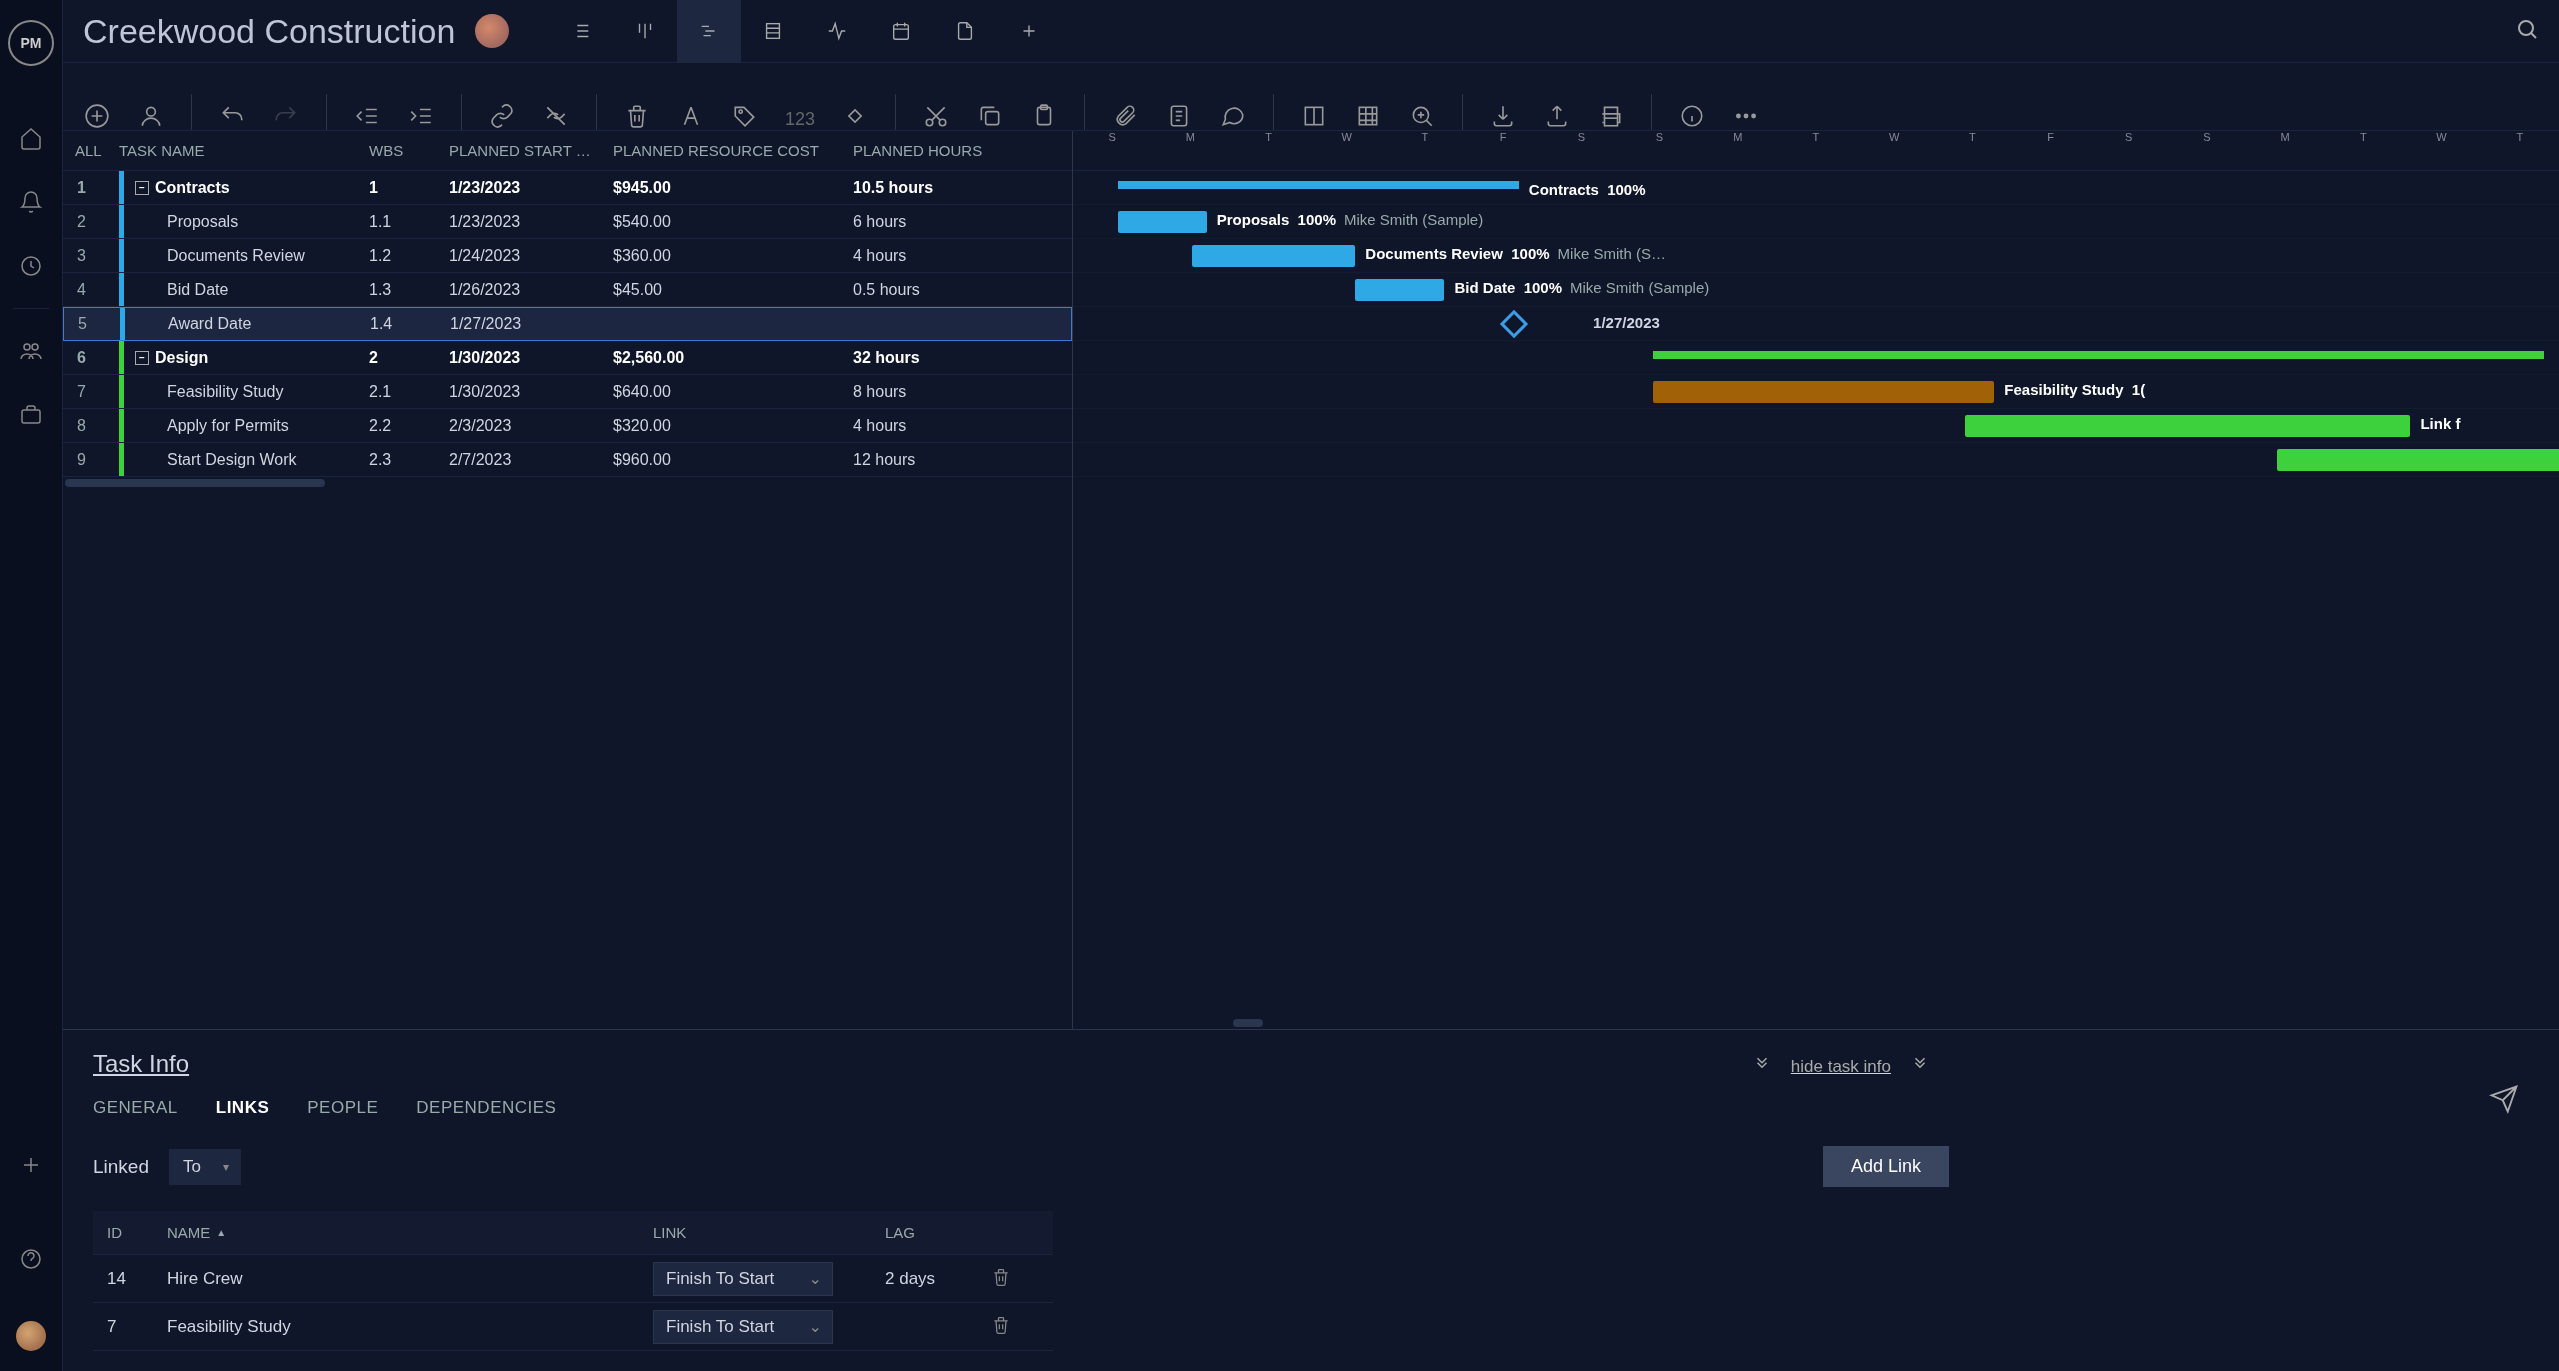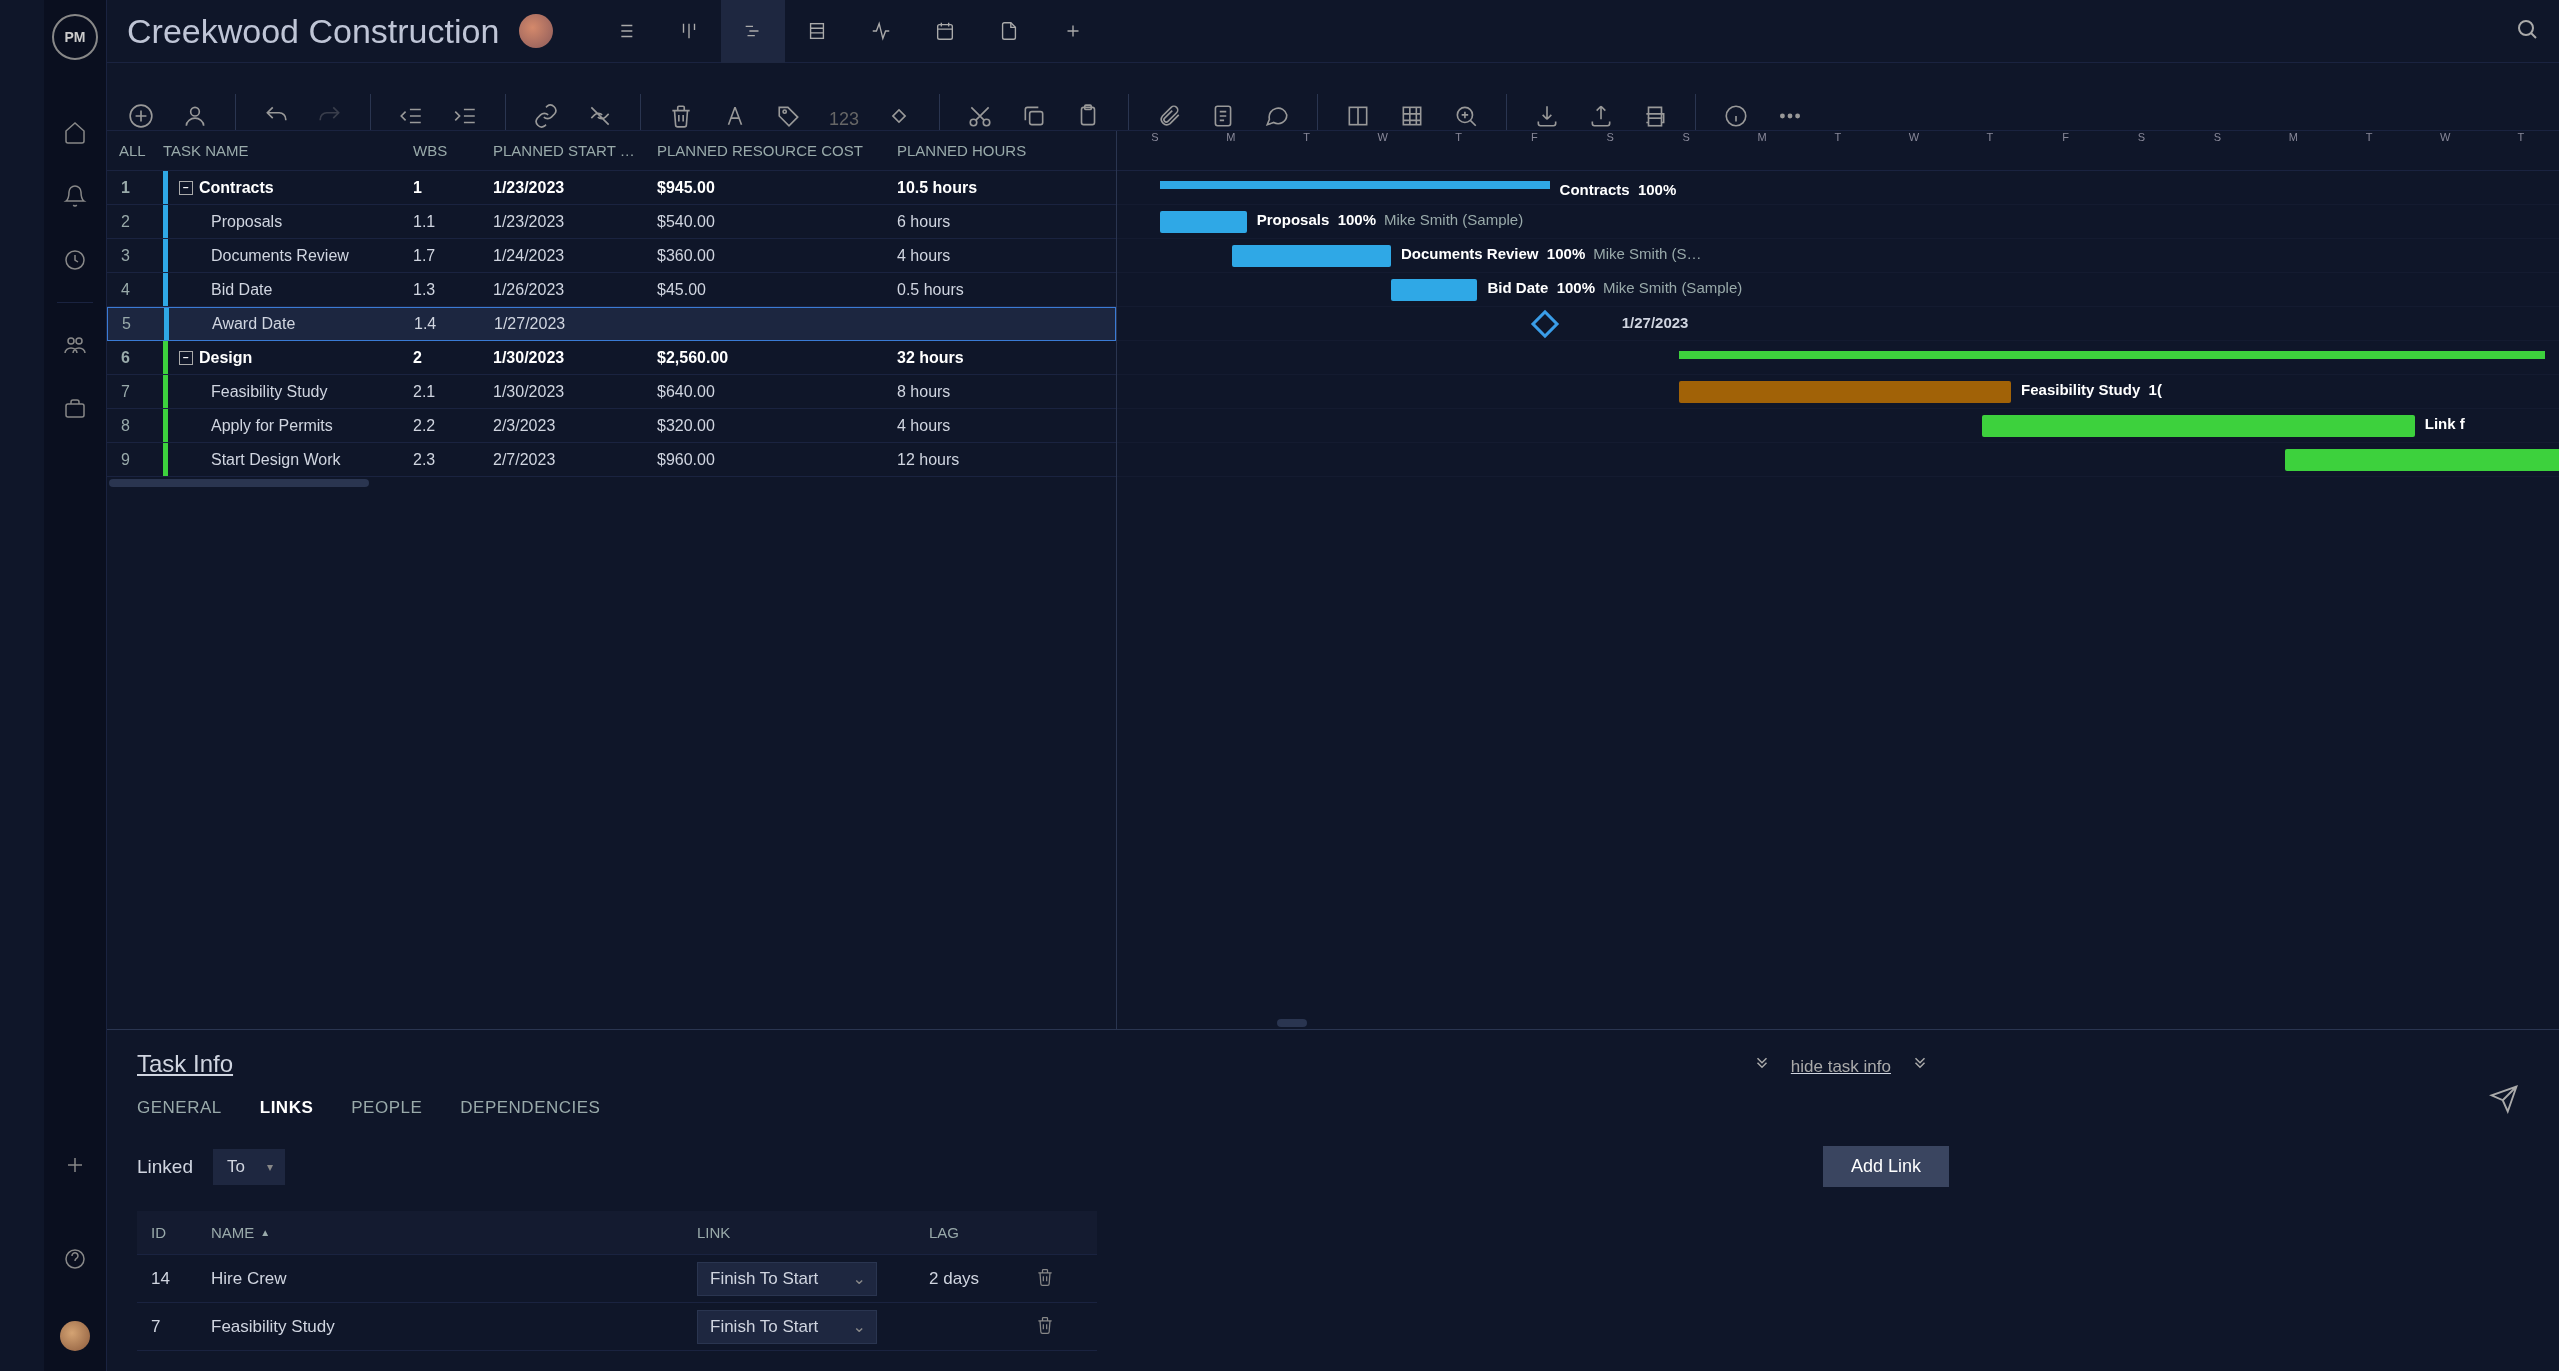--- a/index.html
+++ b/index.html
@@ -1,20 +1,20 @@
 <!DOCTYPE html>
 <html><head>
 <meta charset="utf-8">
 <style>
 * { margin: 0; padding: 0; box-sizing: border-box; font-family: -apple-system, BlinkMacSystemFont, "Segoe UI", sans-serif; }
 body { background: #0f1629; color: #d0d5e0; overflow: hidden; width: 2559px; height: 1371px; }
 .app { display: flex; height: 100%; }
 
 
-.left-sidebar { width: 63px; background: #0a0f1f; border-right: 1px solid #1a2340; display: flex; flex-direction: column; align-items: center; padding-top: 14px; margin-left: 44px; }
+.left-sidebar { width: 63px; background: #0a0f1f; border-right: 1px solid #1a2340; display: flex; flex-direction: column; align-items: center; padding-top: 20px; }
 .logo { width: 46px; height: 46px; border: 2px solid #888; border-radius: 50%; display: flex; align-items: center; justify-content: center; font-size: 14px; font-weight: bold; margin-bottom: 40px; color: #ccc; }
 .side-icon { width: 32px; height: 32px; margin: 16px 0; display: flex; align-items: center; justify-content: center; cursor: pointer; stroke: #888; }
 .side-icon svg { width: 24px; height: 24px; fill: none; stroke: #888; stroke-width: 1.5; }
 .side-bottom { margin-top: auto; margin-bottom: 20px; display: flex; flex-direction: column; align-items: center; gap: 30px; }
 .side-avatar { width: 30px; height: 30px; border-radius: 50%; background: radial-gradient(circle at 40% 40%, #d4a373, #8b5a3c); }
 
 
 .main { flex: 1; display: flex; flex-direction: column; }
 
 
@@ -413,21 +413,21 @@
               <div class="cell-start">1/23/2023</div>
               <div class="cell-cost">$540.00</div>
               <div class="cell-hours">6 hours</div>
             </div>
             <div class="grid-row">
               <div class="color-bar" style="background:#2fa8e6"></div>
               <div class="cell-num">3</div>
               <div class="cell-name indent-1">
                 <span>Documents Review</span>
               </div>
-              <div class="cell-wbs">1.7</div>
+              <div class="cell-wbs">1.2</div>
               <div class="cell-start">1/24/2023</div>
               <div class="cell-cost">$360.00</div>
               <div class="cell-hours">4 hours</div>
             </div>
             <div class="grid-row">
               <div class="color-bar" style="background:#2fa8e6"></div>
               <div class="cell-num">4</div>
               <div class="cell-name indent-1">
                 <span>Bid Date</span>
               </div>

